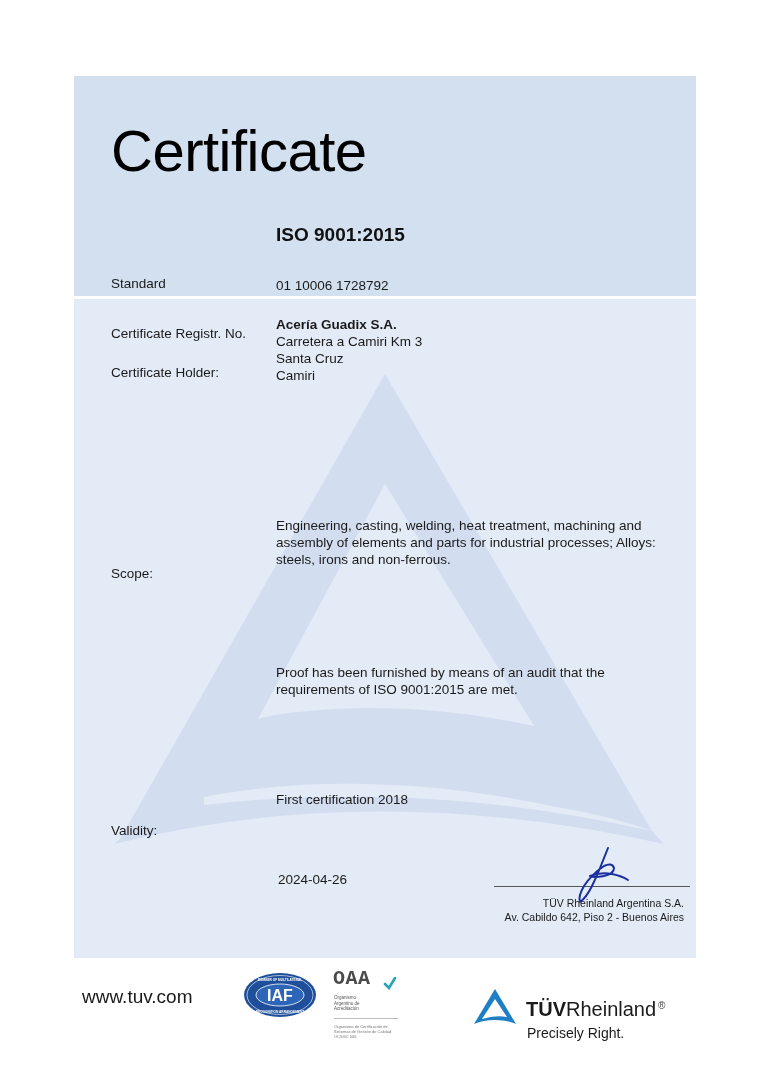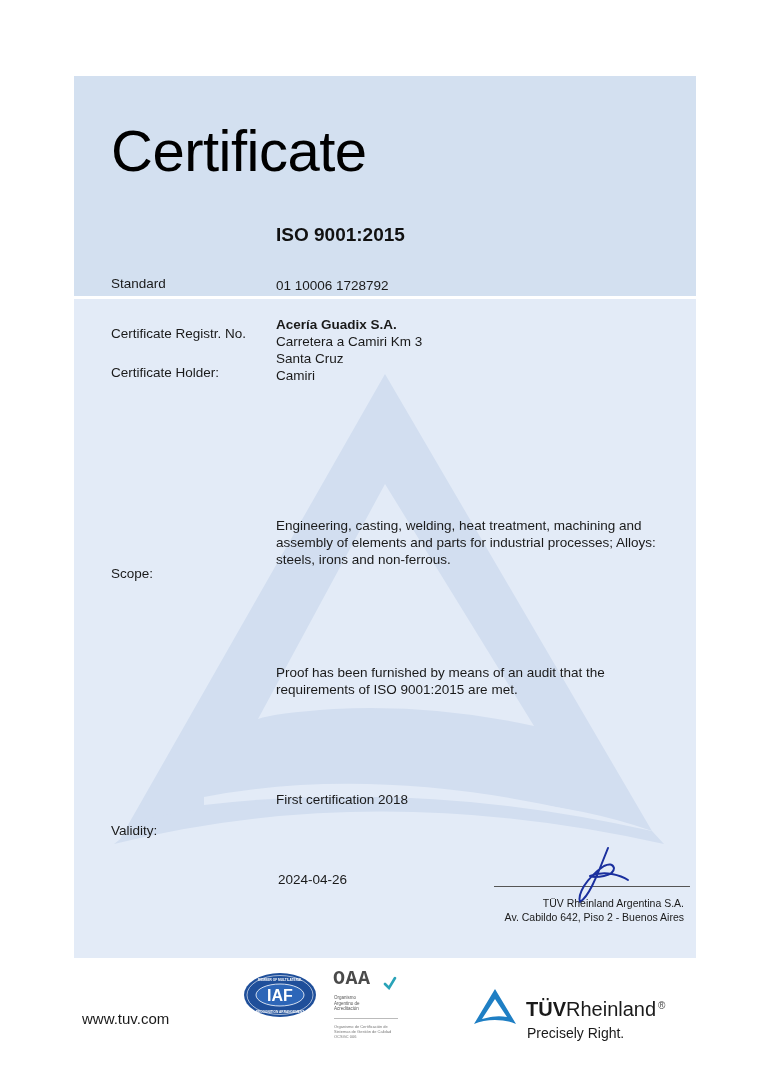--- a/index.html
+++ b/index.html
@@ -19,21 +19,21 @@
 
     .std-val { font-size: 19px; font-weight: bold; color: #111; }
     .holder-name { font-weight: bold; }
 
     .sig-line { position: absolute; left: 494px; top: 886px; width: 196px; height: 1px; background: #555; }
     .issuer { position: absolute; right: 84px; top: 897px; text-align: right; font-size: 10.5px; line-height: 13.5px; color: #1a1a1a; }
     .signature { position: absolute; left: 570px; top: 846px; width: 70px; height: 58px; }
 
     .date { position: absolute; left: 278px; top: 872px; font-size: 13.5px; }
 
-    .website { position: absolute; left: 82px; top: 1010px; font-size: 15px; color: #1a1a1a; text-align: center; }
+    .website { position: absolute; left: 82px; top: 986px; font-size: 19px; color: #1a1a1a; text-align: center; }
 
     .iaf { position: absolute; left: 243px; top: 972px; width: 74px; height: 46px; }
     .oaa { position: absolute; left: 333px; top: 968px; width: 70px; height: 80px; }
     .oaa-title { position: absolute; left: 0; top: 0; font-size: 20px; font-weight: bold; color: #4a4a4a; letter-spacing: 0.5px; line-height: 22px; font-family: Liberation Mono, monospace; }
     .oaa-check { position: absolute; left: 50px; top: 8px; }
     .oaa-sub { position: absolute; left: 1px; top: 27px; font-size: 4.5px; line-height: 5.5px; color: #555; width: 66px; }
     .oaa-rule { position: absolute; left: 1px; top: 50px; width: 64px; height: 1px; background: #bbb; }
     .oaa-sub2 { position: absolute; left: 1px; top: 56px; font-size: 4px; line-height: 5px; color: #777; width: 66px; }
 
     .tuv-logo { position: absolute; left: 473px; top: 988px; width: 44px; height: 38px; }

